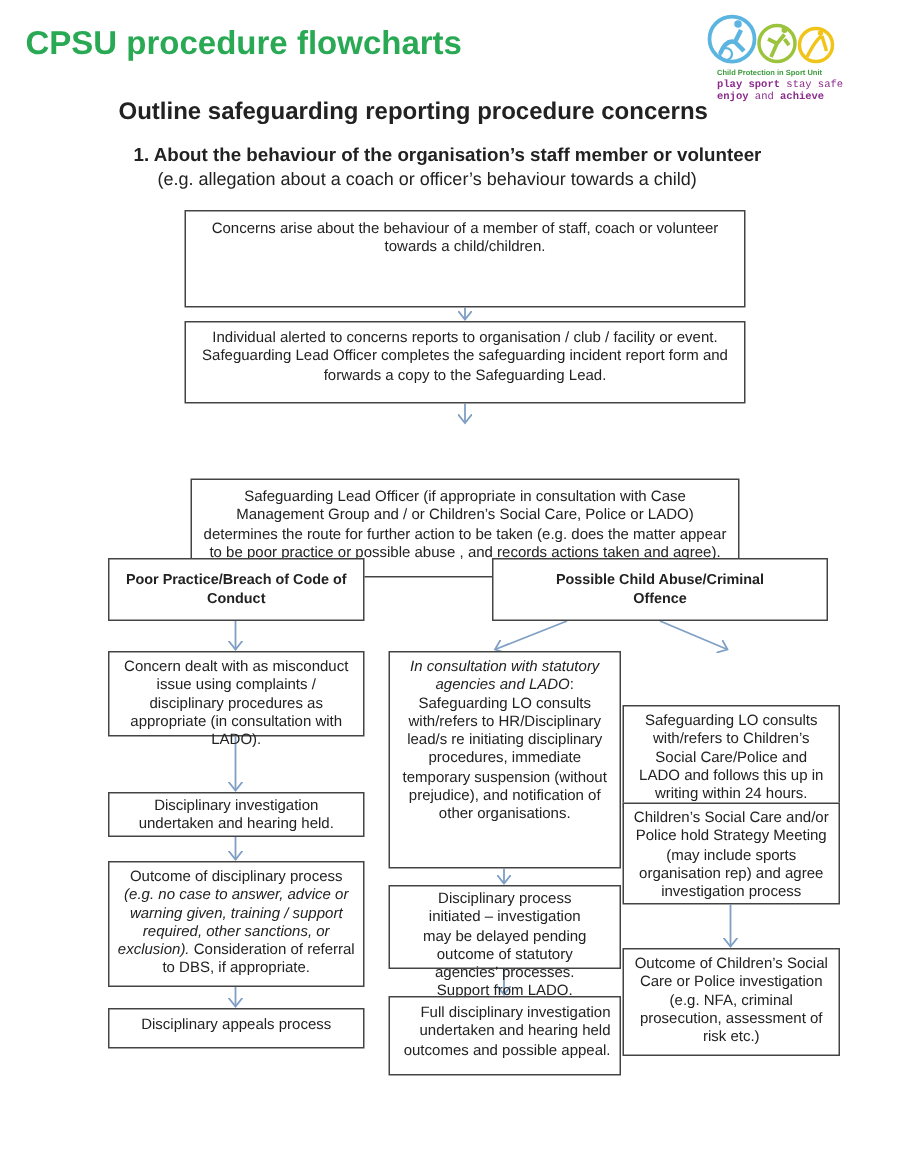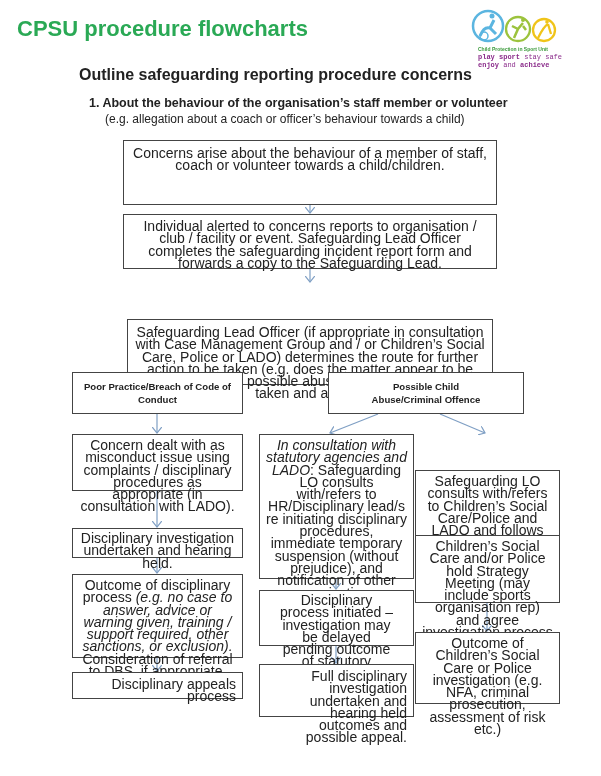--- a/index.html
+++ b/index.html
@@ -9,21 +9,21 @@
   .logo { position:absolute; left:470px; top:8px; width:110px; height:62px; }
   .logo .circles { position:absolute; left:0; top:0; width:110px; height:36px; }
   .logo .unit { position:absolute; left:8px; top:38px; font-size:5px; font-weight:bold; color:#3a9a3a; white-space:nowrap; }
   .logo .tag1, .logo .tag2 { position:absolute; left:8px; font-family:"Liberation Mono", monospace; font-size:7px; color:#8b2c8b; white-space:nowrap; }
   .logo .tag1 { top:45px; } .logo .tag2 { top:53px; }
   .logo b { font-weight:bold; }
   .subtitle { position:absolute; left:79px; top:66px; font-size:16px; font-weight:bold; color:#222; }
   .section { position:absolute; left:89px; top:96px; font-size:12.5px; font-weight:bold; color:#222; }
   .section-sub { position:absolute; left:105px; top:112px; font-size:12px; color:#222; }
   .box { position:absolute; box-sizing:border-box; border:1.3px solid #444; background:#fff;
-         font-size:14px; line-height:12.3px; text-align:center; padding:4px 6px; color:#222; }
+         font-size:10px; line-height:12.3px; text-align:center; padding:4px 6px; color:#222; }
   .box.bold { font-weight:bold; font-size:9.6px; line-height:13px; display:flex; align-items:center; justify-content:center; }
   .box p { margin:0; }
   .box .it { font-style:italic; }
   svg.arrows { position:absolute; left:0; top:0; width:601px; height:776px; pointer-events:none; }
 </style>
 </head>
 <body>
 
 <div class="title">CPSU procedure flowcharts</div>
 
@@ -82,34 +82,34 @@
 </div>
 
 <div class="box" style="left:127px;top:283px;width:366px;height:66px;padding-top:6px;margin-top:36px;">
   <p>Safeguarding Lead Officer (if appropriate in consultation with Case Management Group and / or Children’s Social Care, Police or LADO) determines the route for further action to be taken (e.g. does the matter appear to be poor practice or possible abuse , and records actions taken and agree).</p>
 </div>
 
 <div class="box bold" style="left:72px;top:372px;width:171px;height:42px;">
   <p>Poor Practice/Breach of Code of Conduct</p>
 </div>
 
-<div class="box bold" style="left:328px;top:372px;width:196px;height:42px;padding:4px 30px;">
+<div class="box bold" style="left:328px;top:372px;width:224px;height:42px;padding:4px 30px;">
   <p>Possible Child Abuse/Criminal Offence</p>
 </div>
 
 <div class="box" style="left:72px;top:434px;width:171px;height:57px;">
   <p>Concern dealt with as misconduct issue using complaints / disciplinary procedures as appropriate (in consultation with LADO).</p>
 </div>
 <div class="box" style="left:72px;top:528px;width:171px;height:30px;padding-top:3px;">
   <p>Disciplinary investigation undertaken and hearing held.</p>
 </div>
 <div class="box" style="left:72px;top:574px;width:171px;height:84px;padding:4px 4px;">
   <p><span>Outcome of disciplinary process </span><span class="it">(e.g. no case to answer, advice or warning given, training / support required, other sanctions, or exclusion).</span><span> Consideration of referral to DBS, if appropriate.</span></p>
 </div>
-<div class="box" style="left:72px;top:672px;width:171px;height:27px;padding-top:5px;text-align:right;">
+<div class="box" style="left:72px;top:672px;width:171px;height:27px;padding-top:5px;">
   <p>Disciplinary appeals process</p>
 </div>
 
 <div class="box" style="left:259px;top:434px;width:155px;height:145px;">
   <p><span class="it">In consultation with statutory agencies and LADO</span><span>: Safeguarding LO consults with/refers to HR/Disciplinary lead/s re initiating disciplinary procedures, immediate temporary suspension (without prejudice), and notification of other organisations.</span></p>
 </div>
 <div class="box" style="left:259px;top:590px;width:155px;height:56px;padding:3px 16px;">
   <p>Disciplinary process initiated – investigation may be delayed pending outcome of statutory agencies’ processes. Support from LADO.</p>
 </div>
 <div class="box" style="left:259px;top:664px;width:155px;height:53px;padding-top:5px;text-align:right;">

